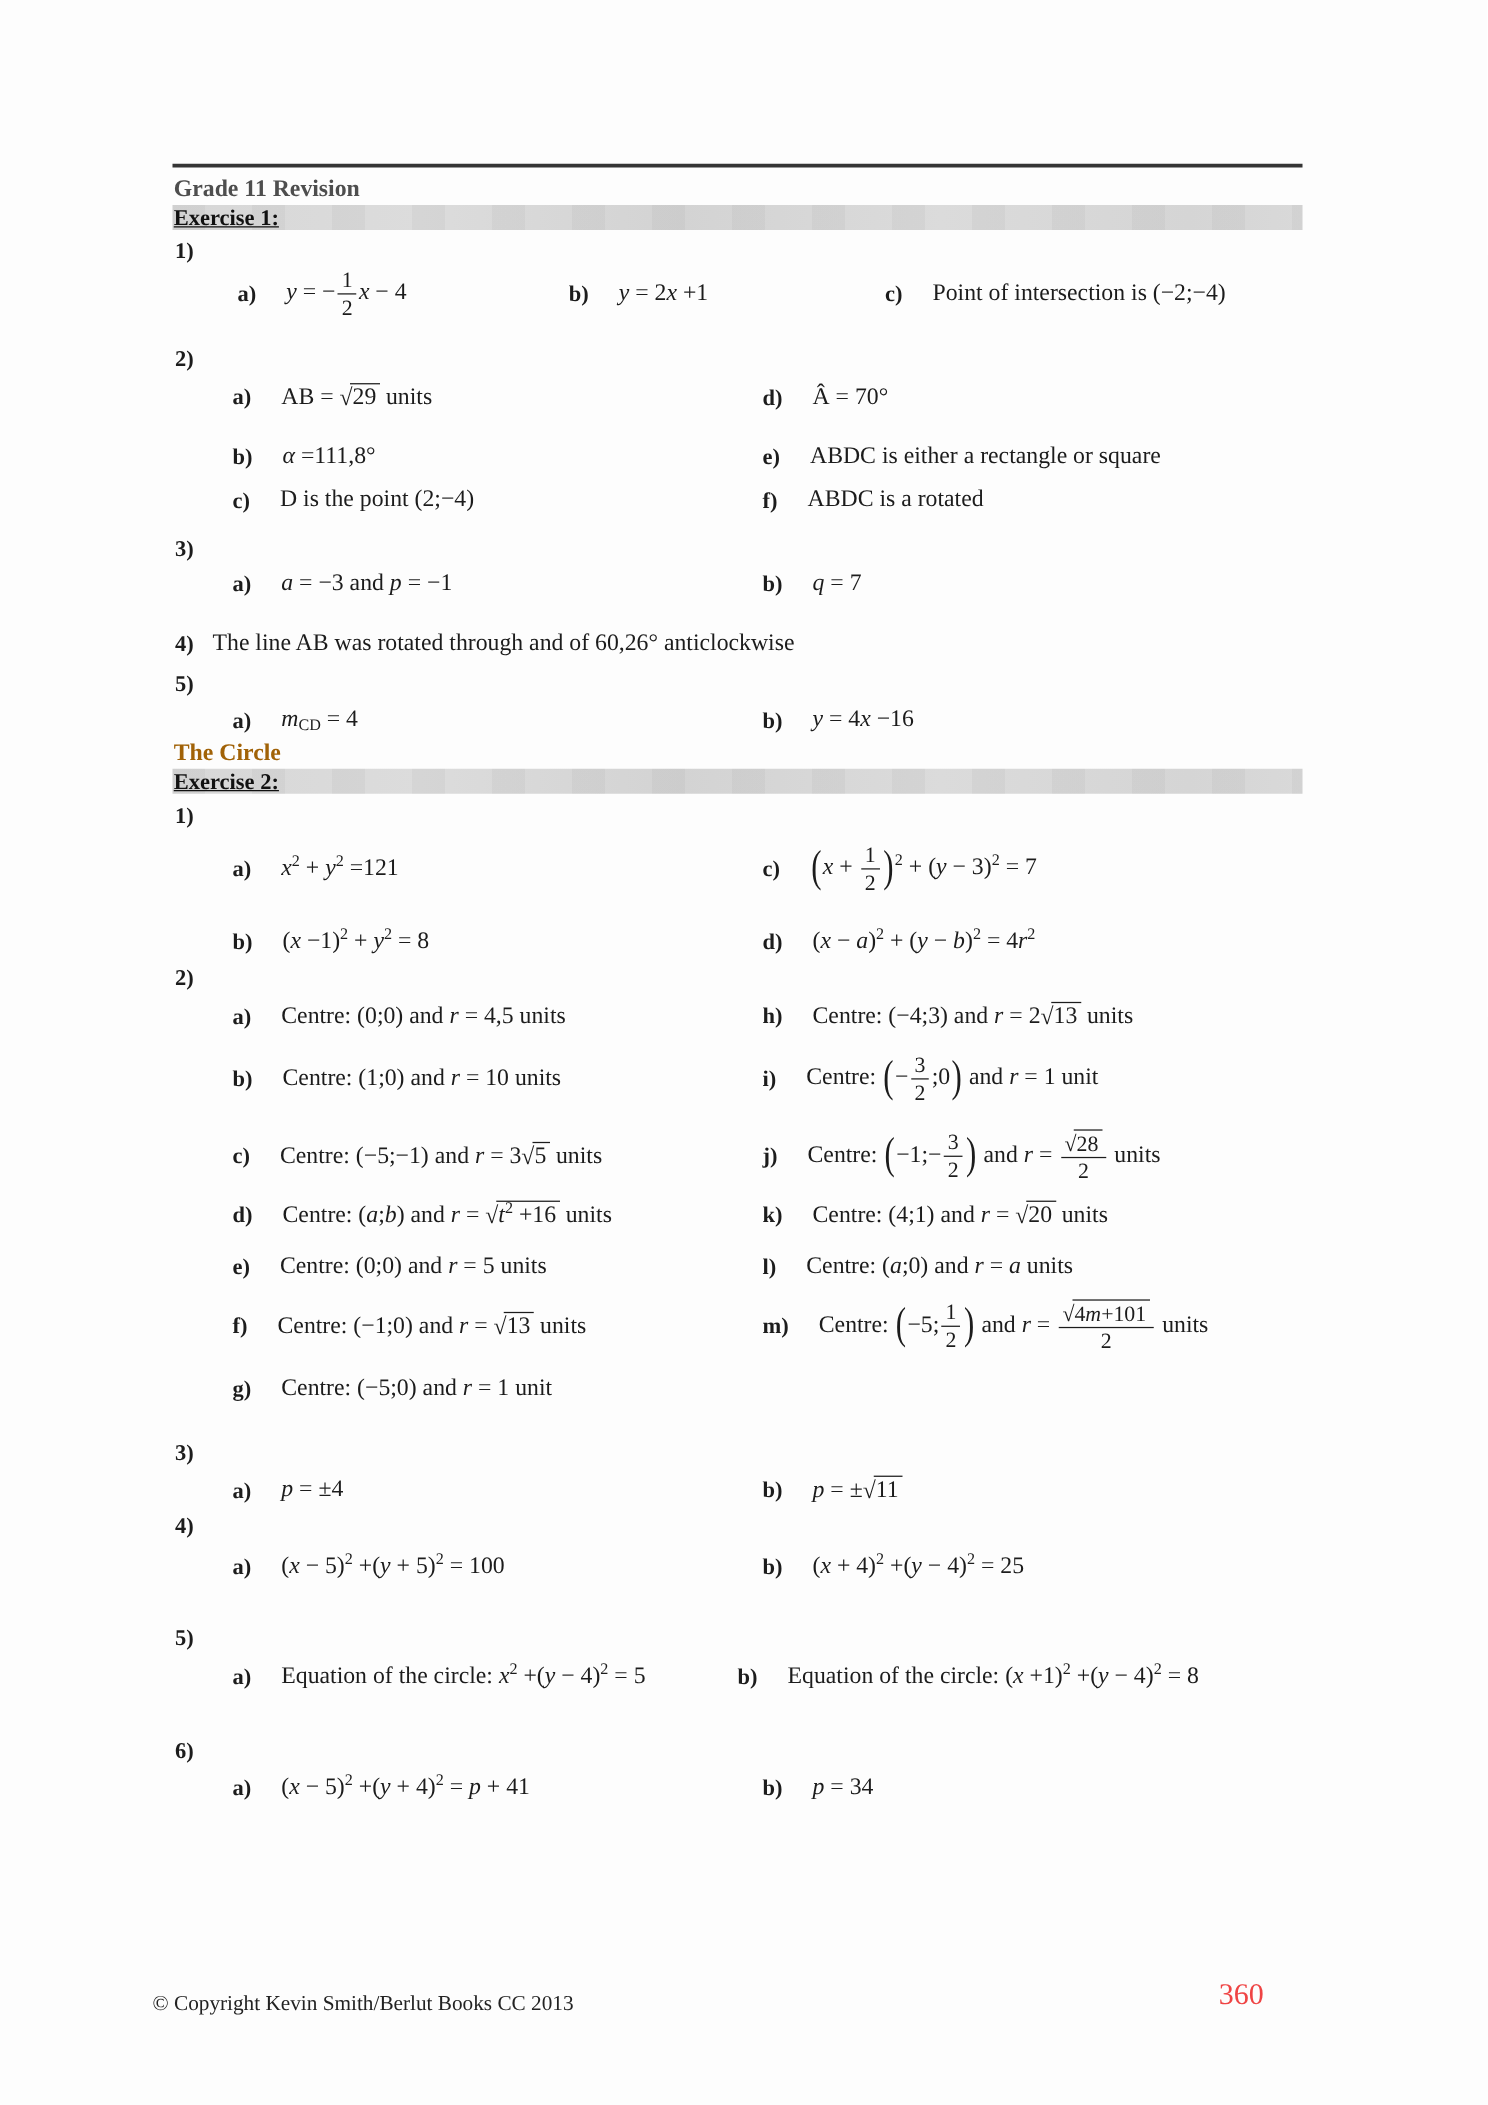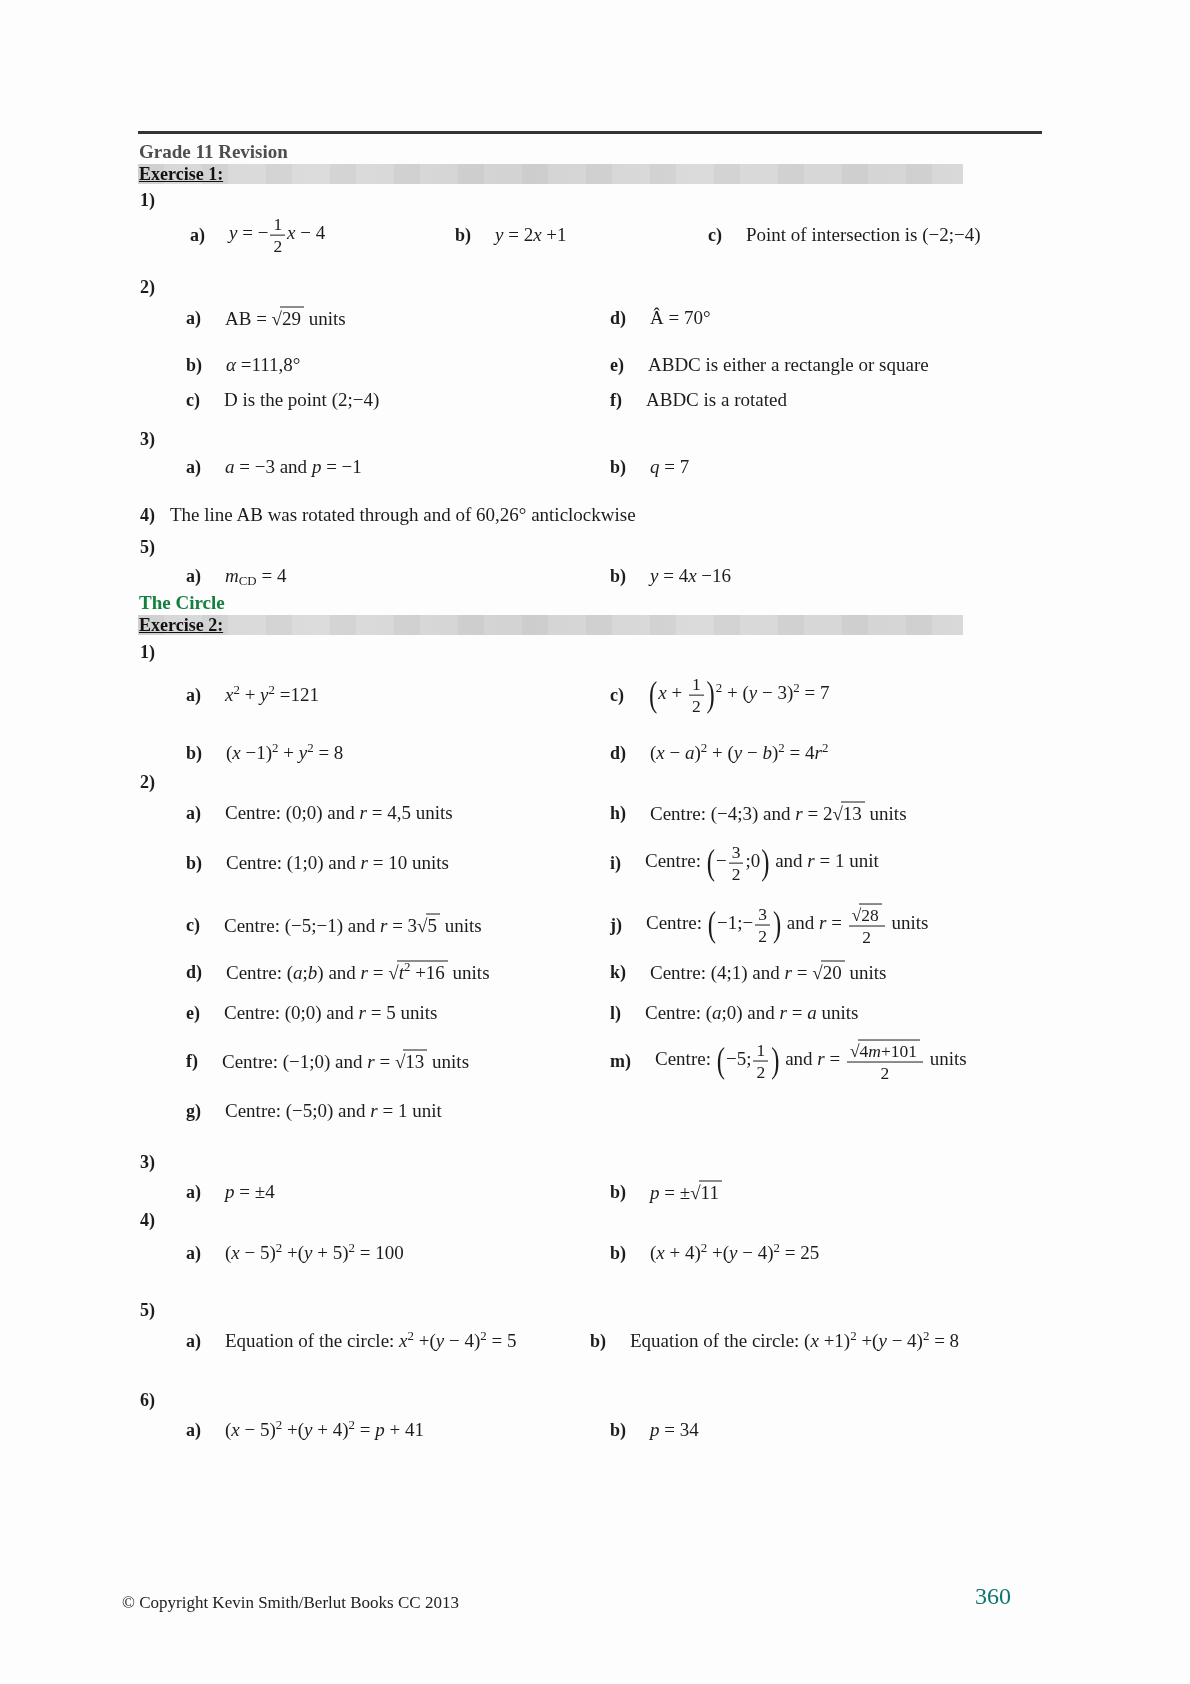--- a/index.html
+++ b/index.html
@@ -19,21 +19,21 @@
   }
   .title-rule{
     position:absolute;left:138px;top:131px;
     width:904px;height:3px;background:#353535;
   }
   .subhead{
     position:absolute;left:139px;
     font-size:19px;font-weight:bold;color:#4e4e4e;white-space:nowrap;
   }
   .band{
-    position:absolute;left:138px;width:825px;height:20px;
+    position:absolute;left:138px;width:904px;height:20px;
     background:linear-gradient(90deg,#d7d7d7,#dcdcdc 22%,#d3d3d3 45%,#dbdbdb 68%,#d5d5d5 90%,#d9d9d9);
   }
   .band::after{
     content:"";position:absolute;inset:0;
     background:repeating-linear-gradient(90deg,rgba(120,120,120,.07) 0 26px,rgba(255,255,255,0) 26px 64px);
   }
   .exlabel{
     position:relative;z-index:1;
     display:inline-block;margin-left:1px;
     font-size:18px;font-weight:bold;color:#111;
@@ -73,21 +73,21 @@
   .sqrt .rc{display:inline-block;border-top:1.4px solid #1c1c1c;padding:0 3px 0 2px;line-height:1.15;}
   .bgrp{display:inline-flex;align-items:center;vertical-align:middle;}
   .bp{
     display:inline-block;font-size:1.3em;font-weight:400;
     transform:scaleY(1.45);transform-origin:center;
     line-height:0.9;padding:0 1px;color:#1c1c1c;
   }
   .bgc{display:inline-block;}
   
   .footer-copy{position:absolute;left:122px;top:1593px;font-size:17px;color:#222;white-space:nowrap;}
-  .footer-page{position:absolute;left:975px;top:1583px;font-size:24px;color:#0f766e;}
+  .footer-page{position:absolute;left:975px;top:1583px;font-size:24px;color:#ef4444;}
 </style>
 </head>
 <body>
 
 <div class="page">
 
   <div class="title-rule"></div>
 
   <div class="subhead" style="top:141px">Grade 11 Revision</div>
   <div class="band" style="top:164px">
@@ -169,21 +169,21 @@
     <div class="item c1">
         <span class="lbl">a)</span>
         <span class="m"><i>m</i><sub>CD</sub> = 4</span>
       </div>
     <div class="item c2">
         <span class="lbl">b)</span>
         <span class="m"><i>y</i> = 4<i>x</i> −16</span>
       </div>
   </div>
 
-  <div class="subhead" style="top:592px;color:#15803d">The Circle</div>
+  <div class="subhead" style="top:592px;color:#a16207">The Circle</div>
   <div class="band" style="top:615px">
     <span class="exlabel">Exercise 2:</span>
   </div>
 
   <div class="num" style="top:642px">1)</div>
   <div class="row" style="top:659px;height:72px">
     <div class="item c1">
         <span class="lbl">a)</span>
         <span class="m"><i>x</i><sup>2</sup> + <i>y</i><sup>2</sup> =121</span>
       </div>

